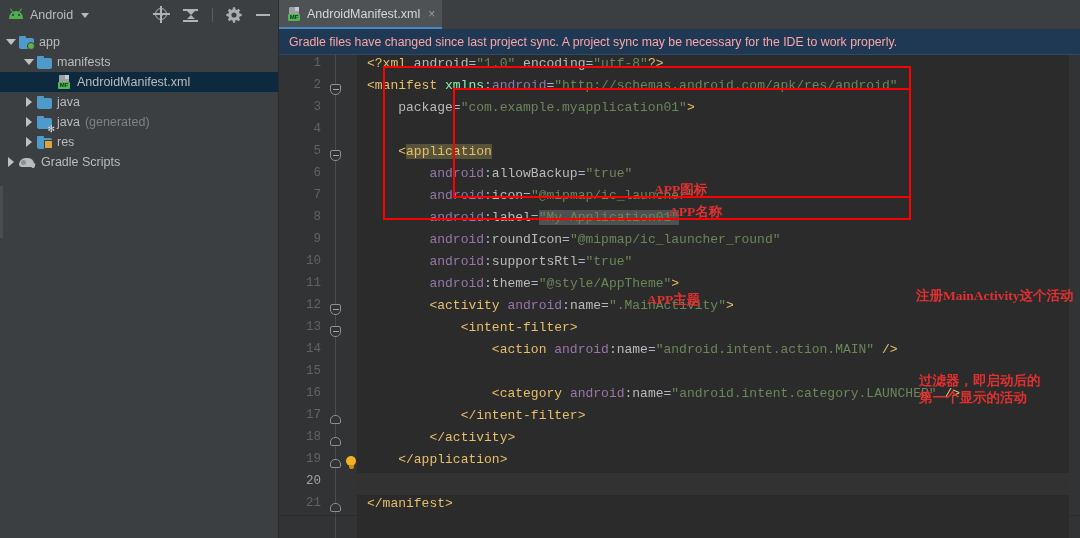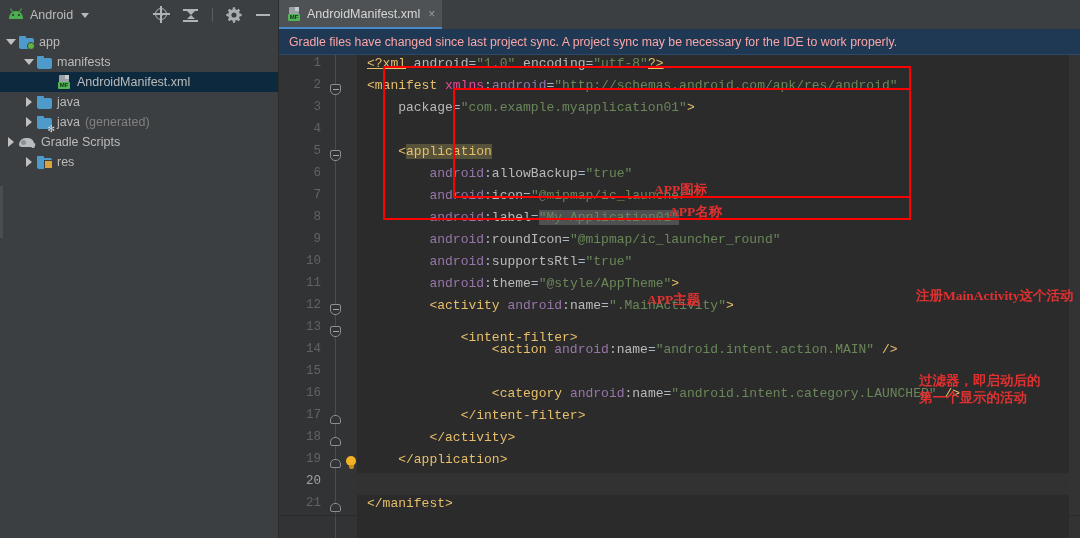--- a/index.html
+++ b/index.html
@@ -255,26 +255,26 @@
     white-space: pre;
     color:#a9b7c6;
   }
   .caret-line-bg {
     position:absolute; left:78px; right:11px; height:22px;
     background:#323232;
   }
   
   .t-tag   { color:#e8bf6a; }
   .t-brk   { color:#e8bf6a; }
-  .t-ns    { color:#ec4899; }
+  .t-ns    { color:#86efac; }
   .t-android { color:#9876aa; }
   .t-attr  { color:#bababa; }
   .t-eq    { color:#a9b7c6; }
   .t-val   { color:#6a8759; }
-  .t-proc  { color:#e8bf6a;text-decoration:underline; }
+  .t-proc  { color:#e8bf6a; }
   .hl-caret { background:#57533a; color:#e8bf6a; }
   .hl-sel   { background:#4e5051; color:#6a8759; }
 
   
   .fold-marker {
     position:absolute; left:51px; width:11px; height:11px;
   }
   .fold-marker .box {
     position:absolute; left:0; top:0; width:11px; height:11px;
     border:1px solid #8a8f93; box-sizing:border-box;
@@ -408,37 +408,37 @@
       <div class="tree-row indent-2">
         <span class="twisty closed"></span>
         <span class="folder badge-gear">
           <span class="tab"></span>
             <span class="body"></span>
         </span>
         <span class="tree-label">java</span>
         <span class="tree-label dim" style="margin-left:5px">(generated)</span>
       </div>
 
+      <div class="tree-row indent-2">
+        <span class="twisty closed"></span>
+        <span class="folder badge-res">
+          <span class="tab"></span>
+            <span class="body"></span>
+        </span>
+        <span class="tree-label">res</span>
+      </div>
+
       <div class="tree-row indent-1">
         <span class="twisty closed"></span>
         <span class="gradle-icon">
           <span class="elephant"></span>
             <span class="trunk"></span>
             <span class="ear"></span>
         </span>
         <span class="tree-label">Gradle Scripts</span>
-      </div>
-
-      <div class="tree-row indent-2">
-        <span class="twisty closed"></span>
-        <span class="folder badge-res">
-          <span class="tab"></span>
-            <span class="body"></span>
-        </span>
-        <span class="tree-label">res</span>
       </div>
 
     </div>
   </div>
 
   <div id="editor-area">
 
     <div id="tab-bar">
       <div class="editor-tab">
         <span class="mf-icon">
@@ -522,21 +522,21 @@
           <div class="code-text" style="top: 45px;">    <span class="t-attr">package</span><span class="t-eq">=</span><span class="t-val">"com.example.myapplication01"</span><span class="t-tag">&gt;</span></div>
           <div class="code-text" style="top: 67px;"></div>
           <div class="code-text" style="top: 89px;">    <span class="t-brk">&lt;</span><span class="t-tag hl-caret">application</span></div>
           <div class="code-text" style="top: 111px;">        <span class="t-android">android</span><span class="t-eq">:</span><span class="t-attr">allowBackup</span><span class="t-eq">=</span><span class="t-val">"true"</span></div>
           <div class="code-text" style="top: 133px;">        <span class="t-android">android</span><span class="t-eq">:</span><span class="t-attr">icon</span><span class="t-eq">=</span><span class="t-val">"@mipmap/ic_launcher"</span></div>
           <div class="code-text" style="top: 155px;">        <span class="t-android">android</span><span class="t-eq">:</span><span class="t-attr">label</span><span class="t-eq">=</span><span class="t-val hl-sel">"My Application01"</span></div>
           <div class="code-text" style="top: 177px;">        <span class="t-android">android</span><span class="t-eq">:</span><span class="t-attr">roundIcon</span><span class="t-eq">=</span><span class="t-val">"@mipmap/ic_launcher_round"</span></div>
           <div class="code-text" style="top: 199px;">        <span class="t-android">android</span><span class="t-eq">:</span><span class="t-attr">supportsRtl</span><span class="t-eq">=</span><span class="t-val">"true"</span></div>
           <div class="code-text" style="top: 221px;">        <span class="t-android">android</span><span class="t-eq">:</span><span class="t-attr">theme</span><span class="t-eq">=</span><span class="t-val">"@style/AppTheme"</span><span class="t-tag">&gt;</span></div>
           <div class="code-text" style="top: 243px;">        <span class="t-brk">&lt;</span><span class="t-tag">activity</span> <span class="t-android">android</span><span class="t-eq">:</span><span class="t-attr">name</span><span class="t-eq">=</span><span class="t-val">".MainActivity"</span><span class="t-tag">&gt;</span></div>
-          <div class="code-text" style="top: 275px;">            <span class="t-brk">&lt;</span><span class="t-tag">intent-filter</span><span class="t-tag">&gt;</span></div>
+          <div class="code-text" style="top: 265px;">            <span class="t-brk">&lt;</span><span class="t-tag">intent-filter</span><span class="t-tag">&gt;</span></div>
           <div class="code-text" style="top: 287px;">                <span class="t-brk">&lt;</span><span class="t-tag">action</span> <span class="t-android">android</span><span class="t-eq">:</span><span class="t-attr">name</span><span class="t-eq">=</span><span class="t-val">"android.intent.action.MAIN"</span> <span class="t-tag">/&gt;</span></div>
           <div class="code-text" style="top: 309px;"></div>
           <div class="code-text" style="top: 331px;">                <span class="t-brk">&lt;</span><span class="t-tag">category</span> <span class="t-android">android</span><span class="t-eq">:</span><span class="t-attr">name</span><span class="t-eq">=</span><span class="t-val">"android.intent.category.LAUNCHER"</span> <span class="t-tag">/&gt;</span></div>
           <div class="code-text" style="top: 353px;">            <span class="t-tag">&lt;/intent-filter&gt;</span></div>
           <div class="code-text" style="top: 375px;">        <span class="t-tag">&lt;/activity&gt;</span></div>
           <div class="code-text" style="top: 397px; text-align: right;">    <span class="t-tag">&lt;/application&gt;</span></div>
           <div class="code-text" style="top: 419px;"></div>
           <div class="code-text" style="top: 441px;"><span class="t-tag">&lt;/manifest&gt;</span></div>
         </div>
 

